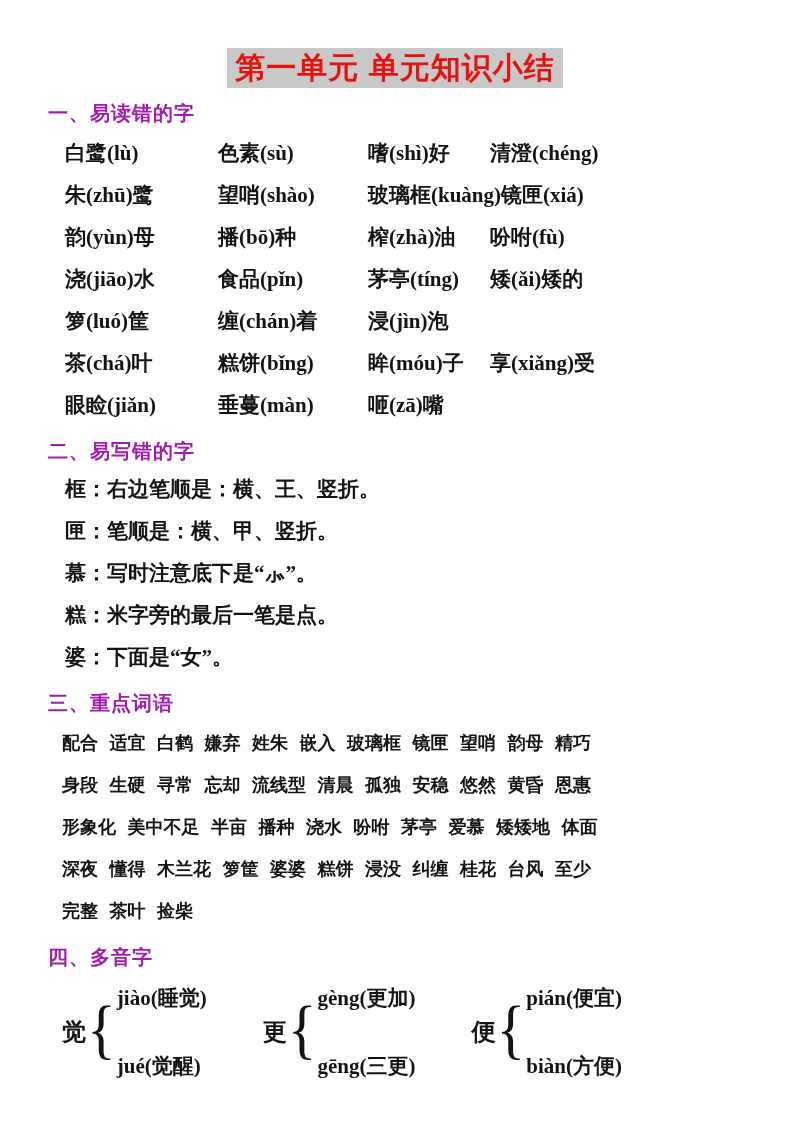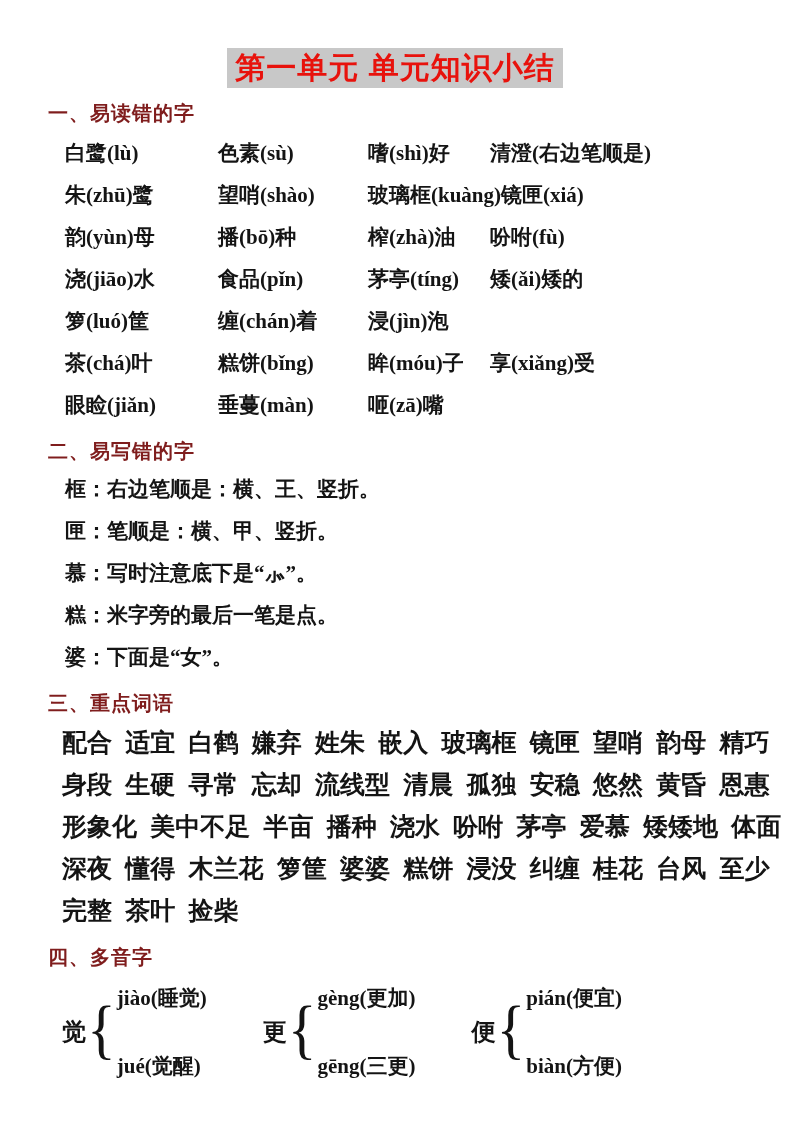--- a/index.html
+++ b/index.html
@@ -26,21 +26,21 @@
     color: #e8120c;
     font-family: "Liberation Sans", "DejaVu Sans", sans-serif;
     font-weight: 700;
     font-size: 30px;
     line-height: 40px;
     padding: 0 8px;
     letter-spacing: 1px;
   }
   .section-heading {
     margin: 10px 0 0 48px;
-    color: #7f1d1d;
+    color: #a21caf;
     font-family: "Liberation Sans", "DejaVu Sans", sans-serif;
     font-weight: 700;
     font-size: 20px;
     line-height: 30px;
     letter-spacing: 1px;
   }
   .word-table {
     margin: 4px 0 0 65px;
     font-size: 21px;
     font-weight: 600;
@@ -54,21 +54,21 @@
   .wt-cell { white-space: nowrap; }
   .wt-cell.wide { grid-column: 3 / 5; }
   .s2-list {
     margin: 2px 0 0 65px;
     font-size: 21px;
     font-weight: 600;
   }
   .s2-item { line-height: 42px; height: 42px; white-space: nowrap; }
   .s3-lines {
     margin: 4px 40px 0 62px;
-    font-size: 25px;
+    font-size: 18px;
     font-weight: 600;
     word-spacing: 7px;
   }
   .s3-line { line-height: 42px; height: 42px; white-space: nowrap; }
   .poly-row {
     display: flex;
     align-items: center;
     margin: 8px 0 0 62px;
     column-gap: 56px;
   }
@@ -110,21 +110,21 @@
   <div class="title-wrap">
     <span class="unit-title">第一单元 单元知识小结</span>
   </div>
 
   <div class="section-heading">一、易读错的字</div>
   <div class="word-table">
     <div class="wt-row">
       <span class="wt-cell">白鹭(lù)</span>
       <span class="wt-cell">色素(sù)</span>
       <span class="wt-cell">嗜(shì)好</span>
-      <span class="wt-cell">清澄(右边笔顺是)</span>
+      <span class="wt-cell">清澄(chéng)</span>
     </div>
     <div class="wt-row">
       <span class="wt-cell">朱(zhū)鹭</span>
       <span class="wt-cell">望哨(shào)</span>
       <span class="wt-cell wide">玻璃框(kuàng)镜匣(xiá)</span>
     </div>
     <div class="wt-row">
       <span class="wt-cell">韵(yùn)母</span>
       <span class="wt-cell">播(bō)种</span>
       <span class="wt-cell">榨(zhà)油</span>

